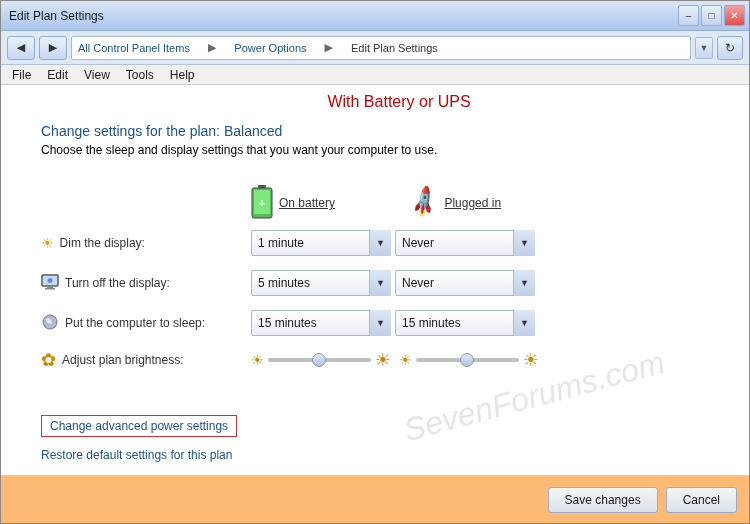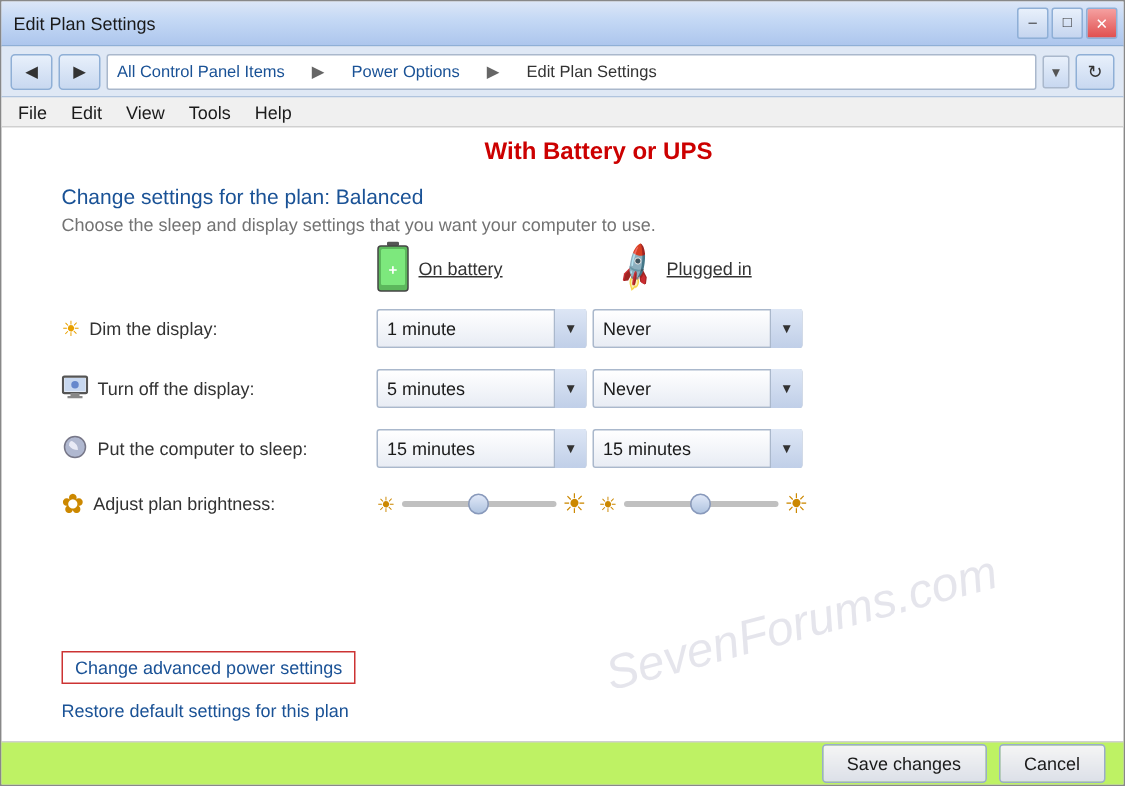--- a/index.html
+++ b/index.html
@@ -192,40 +192,40 @@
       overflow: hidden;
     }
 
     .page-title-bar {
       padding: 8px 0 4px 0;
       text-align: center;
     }
 
     .page-title {
       font-size: 16px;
-      font-weight: bold;
+      font-weight: normal;
       color: #cc0000;
       margin-left: 48px;
     }
 
     .content-area {
       padding: 8px 40px 8px 40px;
       flex: 1;
     }
 
     .plan-title {
       font-size: 14px;
       color: #1a5296;
       margin-bottom: 4px;
     }
 
     .plan-subtitle {
       font-size: 12px;
-      color: #737373;
-      margin-bottom: 4px;
+      color: #000000;
+      margin-bottom: 28px;
     }
 
     .col-headers {
       display: flex;
       margin-left: 210px;
       margin-bottom: 8px;
       align-items: center;
       gap: 0;
     }
 
@@ -380,22 +380,22 @@
       color: #1a5296;
       font-size: 12px;
       text-decoration: none;
       cursor: pointer;
       margin-top: 8px;
       padding: 3px 0;
     }
 
     
     .bottom-bar {
-      height: 29px;
-      background: #bef264;
+      height: 48px;
+      background: #fdba74;
       border-top: 1px solid #d0d0d0;
       display: flex;
       align-items: center;
       justify-content: flex-end;
       padding: 0 12px;
       gap: 8px;
     }
 
     .action-btn {
       height: 26px;

